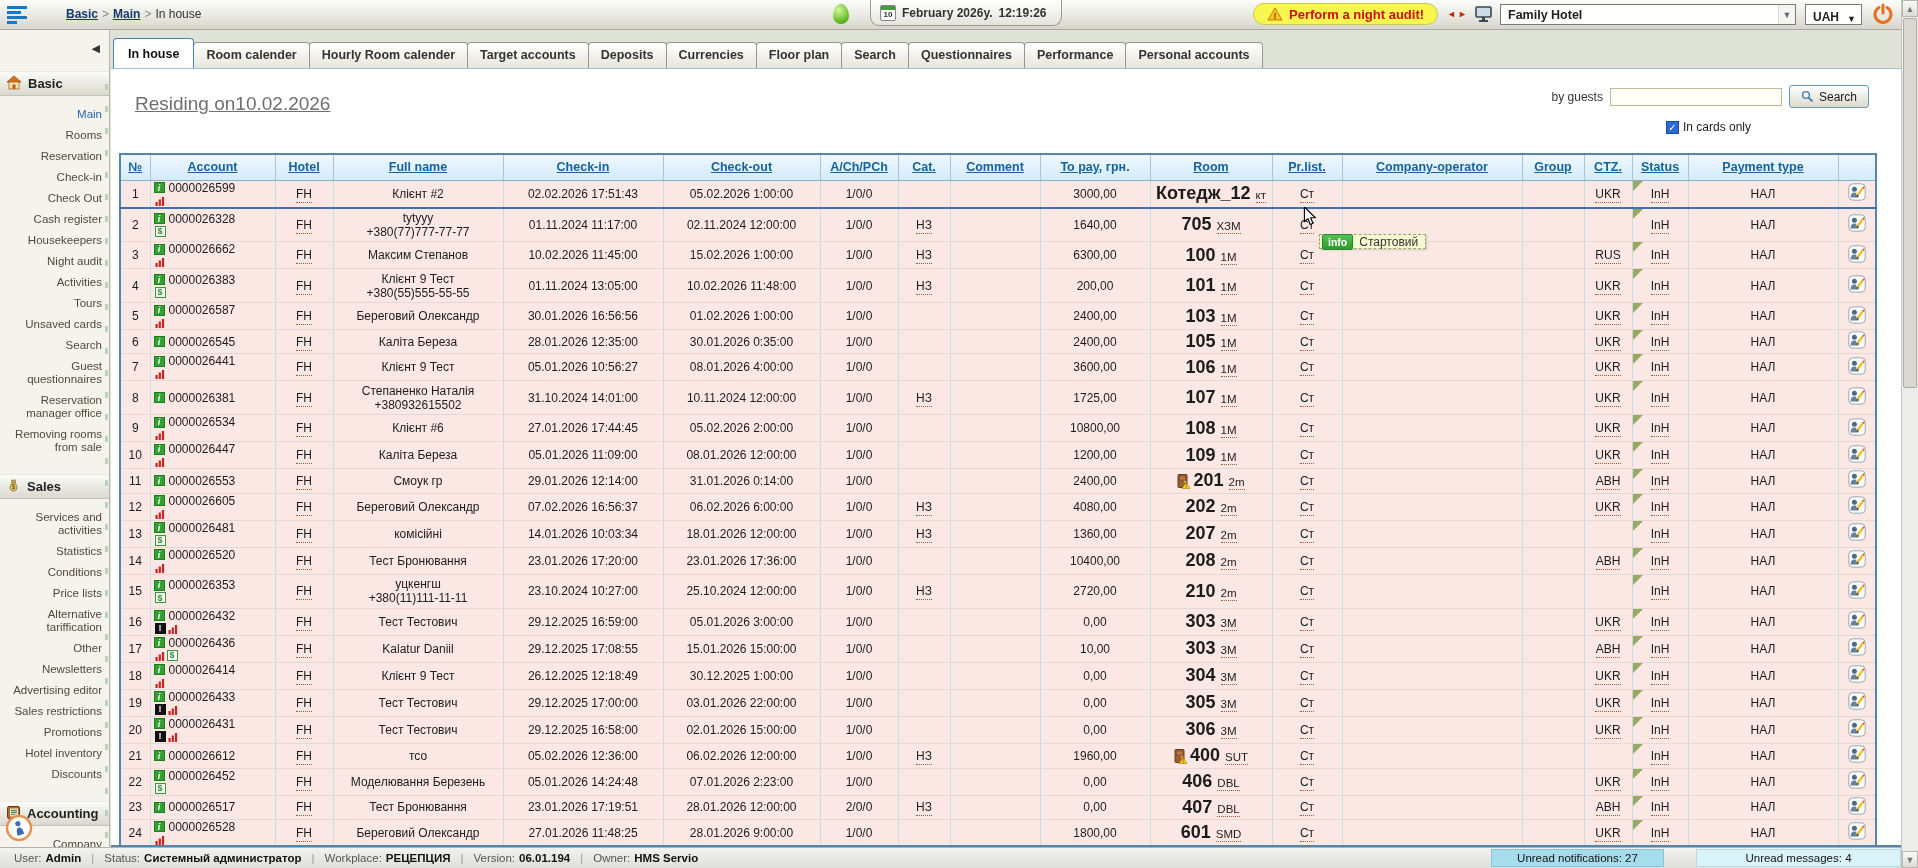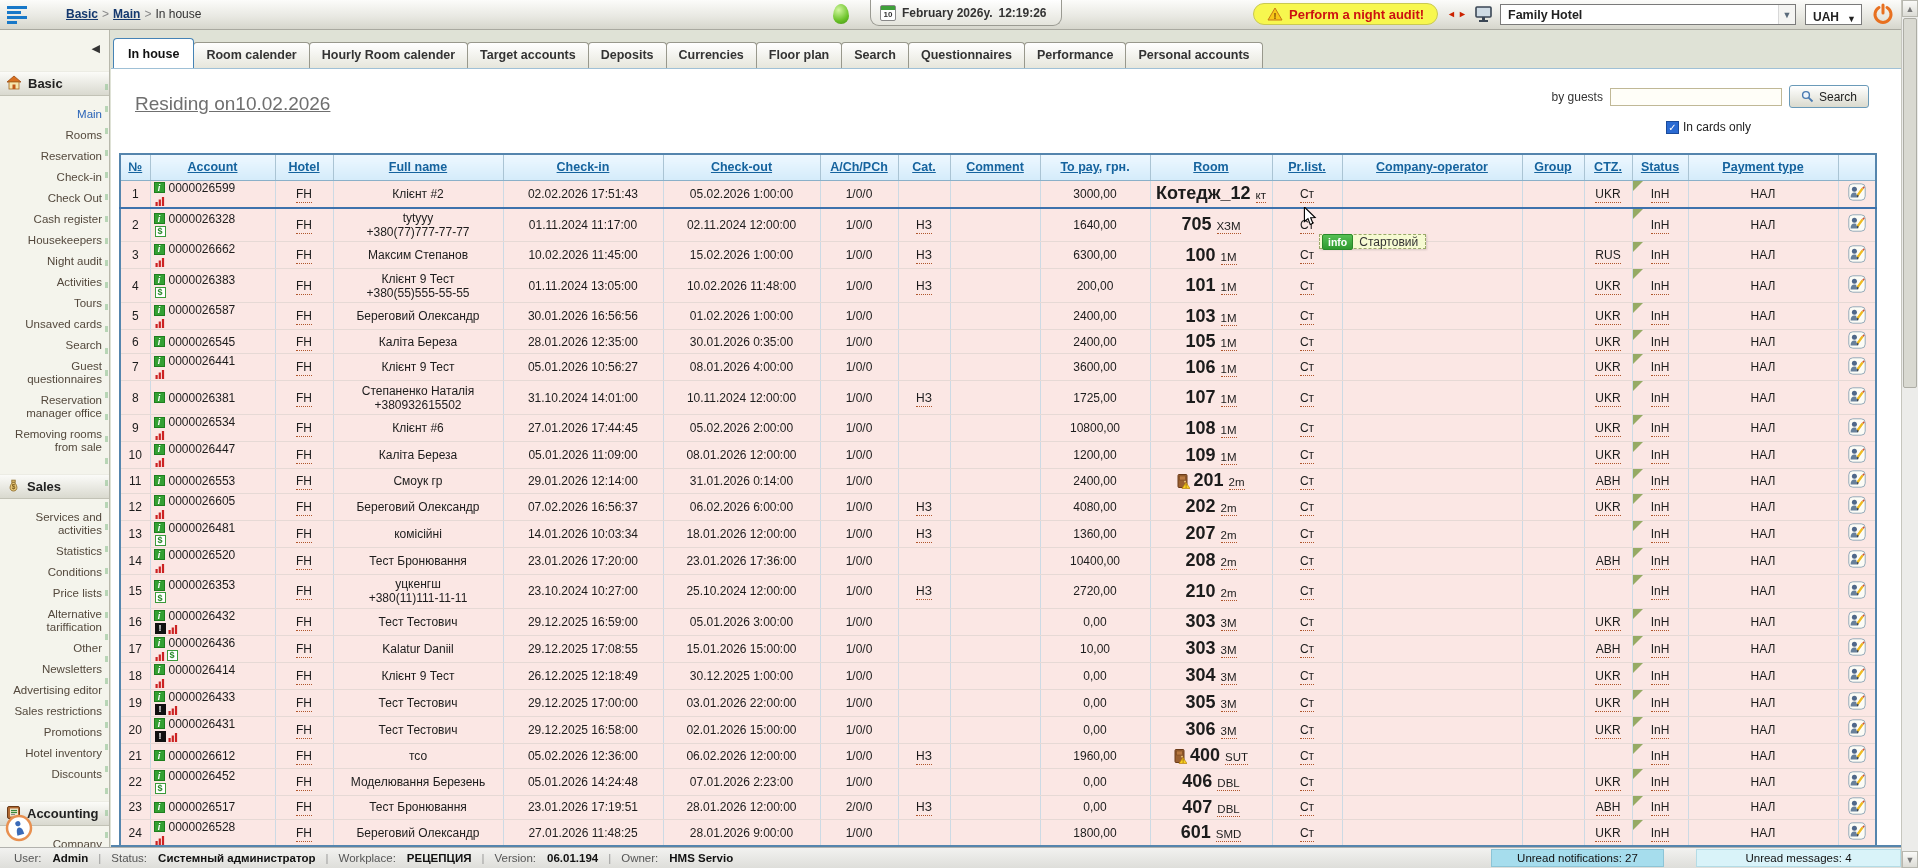--- a/index.html
+++ b/index.html
@@ -95,21 +95,21 @@
   #tooltip { position:absolute; left:1319px; top:222px; height:15px; display:flex; align-items:center; gap:6px; padding:1px 7px 1px 2px;
     background:#f6fad2; border:1px dashed #9aa86a; z-index:50; box-shadow:1px 1px 2px rgba(0,0,0,.15);margin-top:12px; }
   #tooltip .tag { background:linear-gradient(#55c055,#2f9a2f); border:1px solid #2a8a2a; color:#fff; font-size:10.5px;
     font-weight:bold; padding:1px 5px; border-radius:2px; }
   #tooltip .txt { font-size:12px; color:#333; }
   #cursor { position:absolute; left:1302px; top:207px; z-index:51; }
 
   
   #statusbar { position:absolute; left:0; bottom:0; width:1918px; height:21px; background:linear-gradient(#f2f2f0,#dededa);
     border-top:1px solid #b2b2ae; display:flex; align-items:center; padding-left:14px; font-size:11.5px; z-index:4; }
-  #statusbar .k { color:#555; } #statusbar .v { color:#111; font-weight:bold; margin-left:11px; }
+  #statusbar .k { color:#555; } #statusbar .v { color:#111; font-weight:bold; margin-left:4px; }
   #statusbar .sep { color:#999; margin:0 10px; }
   .note-box { position:absolute; top:1px; bottom:1px; display:flex; align-items:center; justify-content:center;
     font-size:11.5px; color:#111; }
   #notif-box { left:1491px; width:173px; background:#a6dded; border:1px solid #8cc4d6; }
   #msg-box { left:1696px; width:205px; background:#d9f3f9; border:1px solid #b4dce6; }
 
   
   #vscroll { position:absolute; right:0; top:0; width:17px; height:868px; background:#ececea; border-left:1px solid #c6c6be; z-index:6; }
   #vscroll .sb-arrow { height:17px; display:flex; align-items:center; justify-content:center; color:#777; font-size:9px;
     background:linear-gradient(#fafaf8,#dcdcd6); border:1px solid #b8b8b0; cursor:pointer; }

